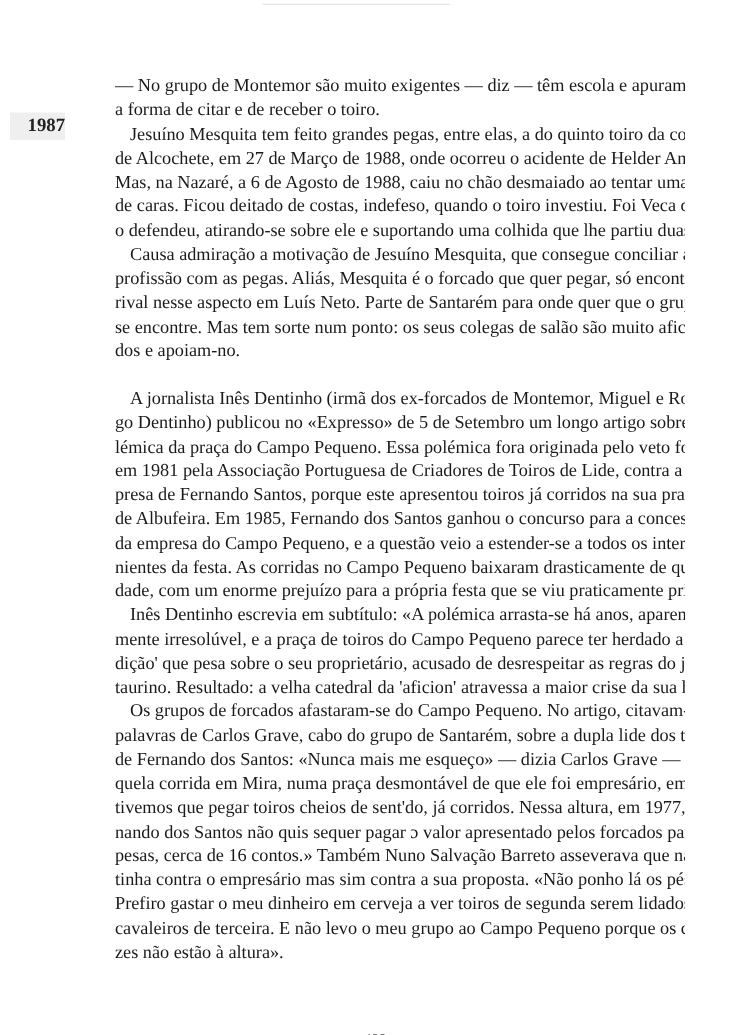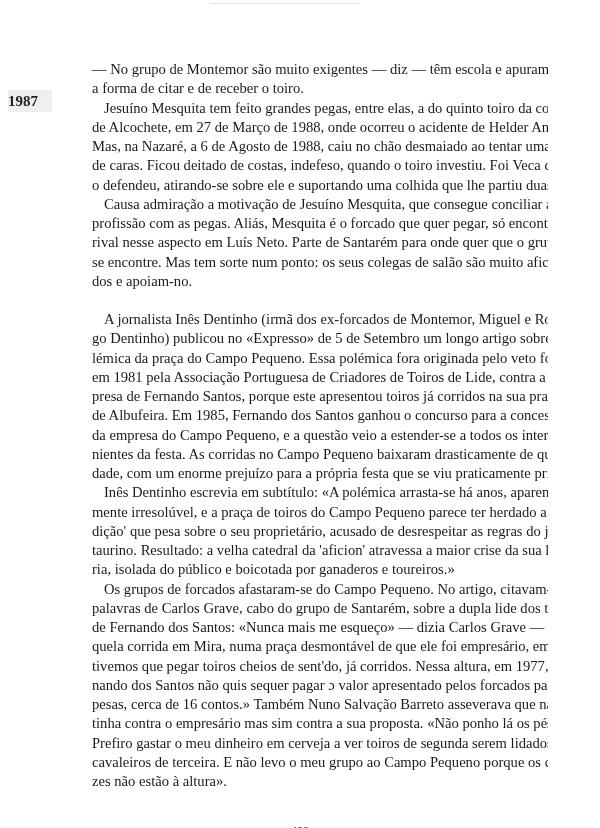--- a/index.html
+++ b/index.html
@@ -8,21 +8,21 @@
       font-family: "Liberation Serif", "DejaVu Serif", serif;
       color: #1a1a1a;
     }
     .top-rule {
       position: absolute; left: 210px; top: 3px; width: 150px; height: 1px;
       background: #e6e6e6;
     }
     .margin-year {
       position: absolute; left: 8px; top: 90px; width: 44px; height: 22px;
       background: #efefef;
-      font-size: 15px; font-weight: bold; line-height: 22px; text-align: left;
+      font-size: 15px; font-weight: bold; line-height: 22px; text-align: right;
       color: #222;
     }
     .body-text {
       position: absolute; left: 92px; top: 60px; width: 456px;
       font-size: 14.6px; line-height: 19.25px;
     }
     .line {
       display: block; white-space: nowrap; text-align: justify;
       text-align-last: justify; height: 19.25px; overflow: hidden;
     }
@@ -70,21 +70,20 @@
       <span class="line">de Albufeira. Em 1985, Fernando dos Santos ganhou o concurso para a concessão</span>
       <span class="line">da empresa do Campo Pequeno, e a questão veio a estender-se a todos os interve-</span>
       <span class="line">nientes da festa. As corridas no Campo Pequeno baixaram drasticamente de quali-</span>
       <span class="line">dade, com um enorme prejuízo para a própria festa que se viu praticamente privada</span>
     </div>
     <div class="paragraph">
       <span class="line indent">Inês Dentinho escrevia em subtítulo: «A polémica arrasta-se há anos, aparente-</span>
       <span class="line">mente irresolúvel, e a praça de toiros do Campo Pequeno parece ter herdado a 'mal-</span>
       <span class="line">dição' que pesa sobre o seu proprietário, acusado de desrespeitar as regras do jogo</span>
       <span class="line">taurino. Resultado: a velha catedral da 'aficion' atravessa a maior crise da sua histó-</span>
-      <span class="line last">ria, isolada do público e boicotada por ganaderos e toureiros.»</span>
     </div>
     <div class="paragraph">
       <span class="line indent">Os grupos de forcados afastaram-se do Campo Pequeno. No artigo, citavam-se</span>
       <span class="line">palavras de Carlos Grave, cabo do grupo de Santarém, sobre a dupla lide dos toiros</span>
       <span class="line">de Fernando dos Santos: «Nunca mais me esqueço» — dizia Carlos Grave — «da-</span>
       <span class="line">quela corrida em Mira, numa praça desmontável de que ele foi empresário, em que</span>
       <span class="line">tivemos que pegar toiros cheios de sent'do, já corridos. Nessa altura, em 1977, Fer-</span>
       <span class="line">nando dos Santos não quis sequer pagar ɔ valor apresentado pelos forcados para des-</span>
       <span class="line">pesas, cerca de 16 contos.» Também Nuno Salvação Barreto asseverava que nada</span>
       <span class="line">tinha contra o empresário mas sim contra a sua proposta. «Não ponho lá os pés.</span>

